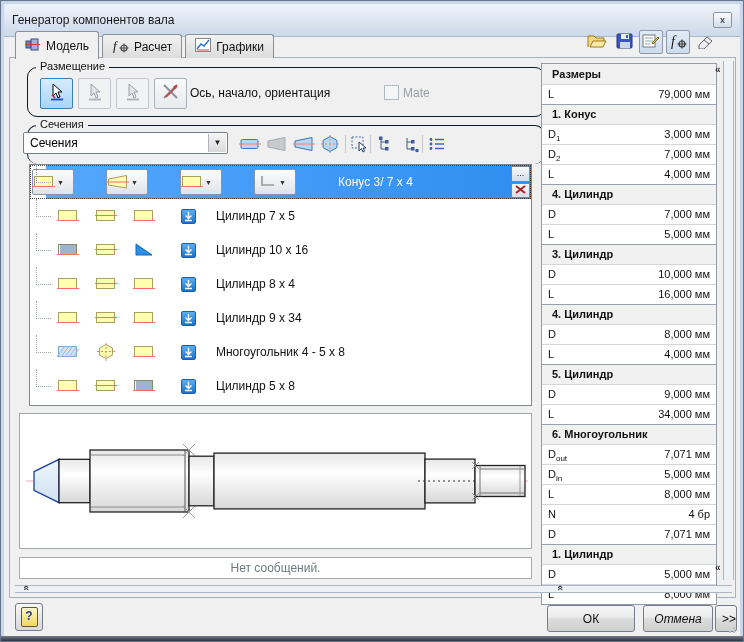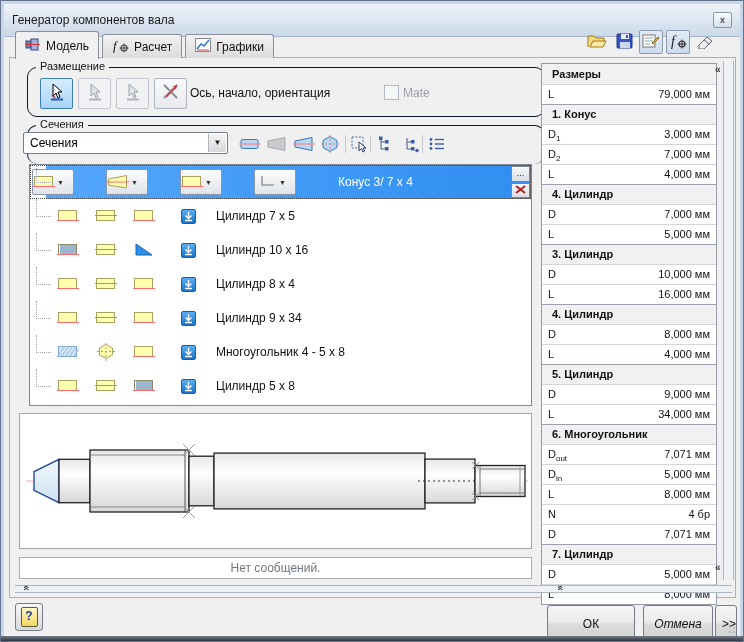--- a/index.html
+++ b/index.html
@@ -82,21 +82,21 @@
   .dl{flex:1;color:#111;} .dl sub{font-size:8px;}
   .dv{color:#111;}
   
   .vstrip{position:absolute;left:722px;top:60px;width:9px;height:519px;
     border-left:1px solid #aeb6c2;border-right:1px solid #aeb6c2;background:#eef1f5;}
   .chev{position:absolute;font-size:10px;font-weight:bold;color:#333;line-height:10px;}
   .chev.up{transform:rotate(90deg);}
   .hsplit{position:absolute;left:14px;top:584px;width:717px;height:6px;
     border-top:1px solid #aeb6c2;border-bottom:1px solid #aeb6c2;background:#eef1f5;}
   
-  .btn{position:absolute;top:604px;height:38px;border:1px solid #757b88;border-radius:3px;
+  .btn{position:absolute;top:604px;height:27px;border:1px solid #757b88;border-radius:3px;
     background:linear-gradient(#f5f5f5 0%,#ebebeb 45%,#dcdcdc 50%,#cfcfcf 100%);
     font-size:12px;color:#111;font-family:"Liberation Sans",sans-serif;}
   .helpbtn{position:absolute;left:14px;top:602px;width:28px;height:28px;border:1px solid #757b88;border-radius:3px;
     background:linear-gradient(#f7f7f7,#d8d8d8);display:flex;align-items:center;justify-content:center;padding:0;}
   .helpic{width:15px;height:18px;background:linear-gradient(#fff8c9,#f2d75e);border:1px solid #5a5a34;
     border-radius:2px;font-size:12px;font-weight:bold;color:#223a8c;text-align:center;line-height:17px;}
   .grip{position:absolute;right:8px;bottom:8px;width:10px;height:10px;}
   .grip i{position:absolute;width:2px;height:2px;background:#b9bec7;}
   .bottom-edge{position:absolute;left:0;right:0;bottom:0;height:5px;
     background:linear-gradient(#767d8a,#2e323b);}
@@ -604,21 +604,21 @@
           <span class="dv">8,000 мм</span>
         </div>
         <div class="drow">
           <span class="dl">N</span>
           <span class="dv">4 бр</span>
         </div>
         <div class="drow">
           <span class="dl">D</span>
           <span class="dv">7,071 мм</span>
         </div>
-        <div class="dhdr">7. Цилиндр</div>
+        <div class="dhdr">1. Цилиндр</div>
         <div class="drow">
           <span class="dl">D</span>
           <span class="dv">5,000 мм</span>
         </div>
         <div class="drow">
           <span class="dl">L</span>
           <span class="dv">8,000 мм</span>
         </div>
       </div>
   </div>

